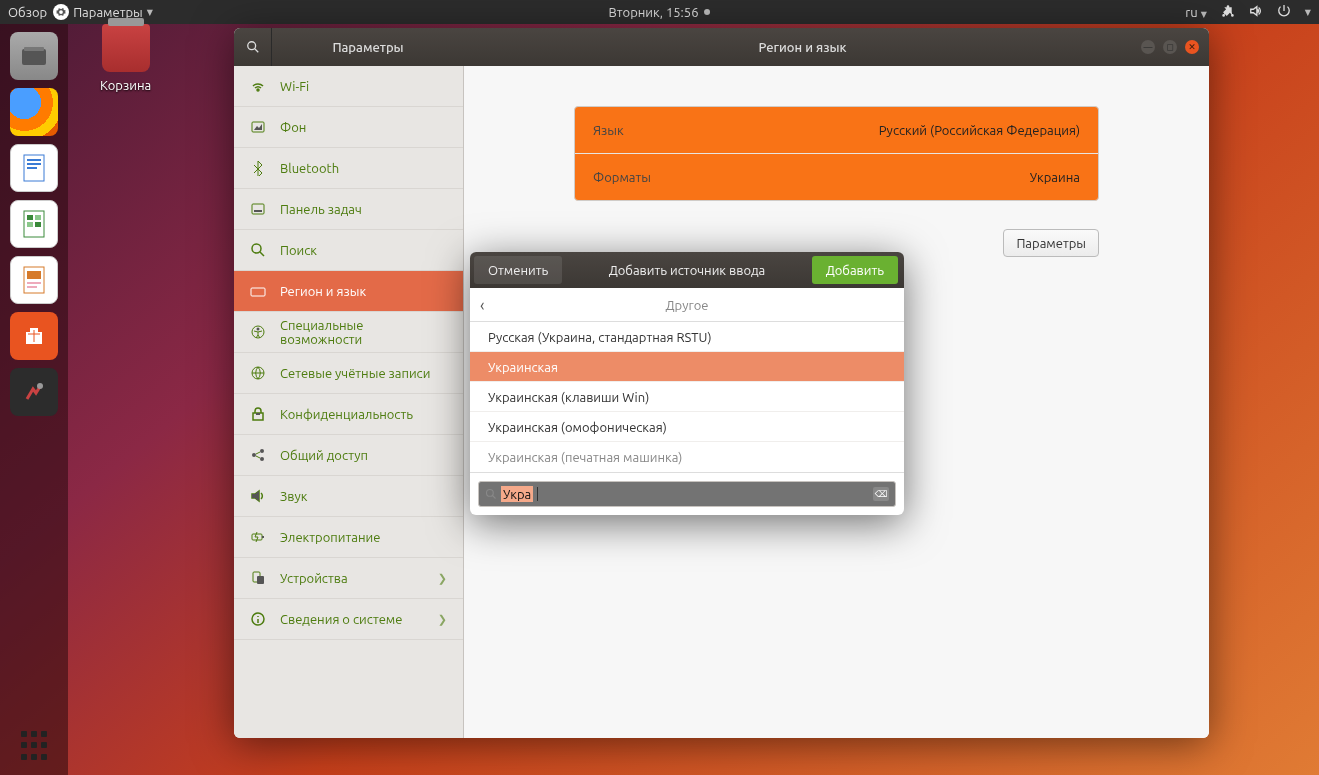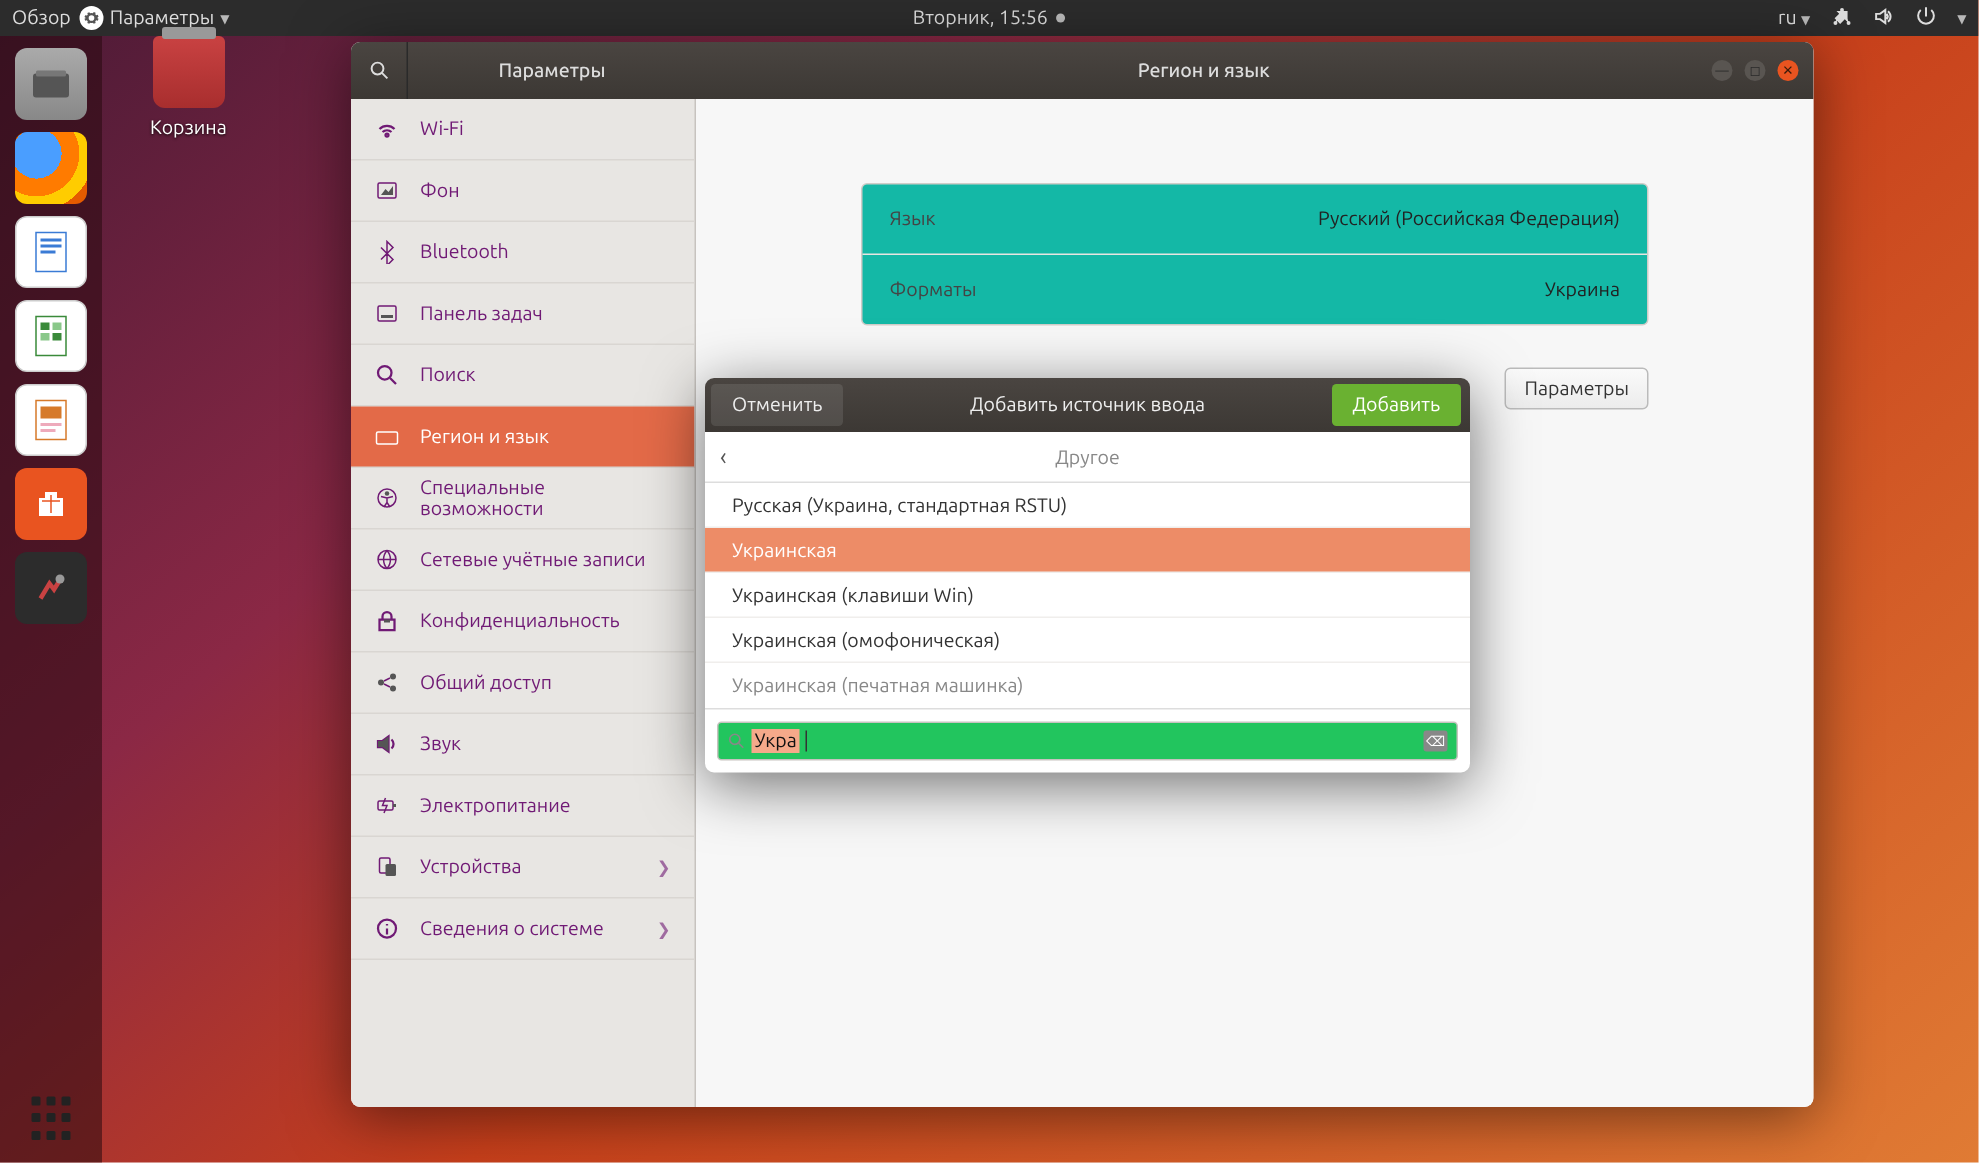--- a/index.html
+++ b/index.html
@@ -36,47 +36,47 @@
 .titlebar .search-btn svg{width:14px;height:14px;fill:#ddd}
 .titlebar .sidebar-title{width:192px;text-align:center;font-weight:500;color:#ddd}
 .titlebar .page-title{flex:1;text-align:center;font-weight:500}
 .titlebar .winbtns{display:flex;gap:8px;padding-right:10px}
 .winbtns span{width:14px;height:14px;border-radius:50%;display:flex;align-items:center;justify-content:center;font-size:9px}
 .winbtns .min{background:#595551;color:#2a2a2a}
 .winbtns .max{background:#595551;color:#2a2a2a}
 .winbtns .close{background:#e95420;color:#3a1a0a}
 .content{display:flex;height:calc(100% - 38px)}
 .sidebar{width:230px;background:#e8e6e3;border-right:1px solid #c7c3bf;overflow-y:auto}
-.sidebar .item{height:41px;display:flex;align-items:center;padding:0 16px;gap:14px;border-bottom:1px solid #d9d6d2;color:#701a75;cursor:pointer}
+.sidebar .item{height:41px;display:flex;align-items:center;padding:0 16px;gap:14px;border-bottom:1px solid #d9d6d2;color:#4d7c0f;cursor:pointer}
 .sidebar .item.sel{background:#e36a48;color:#fff}
 .sidebar .item svg{width:16px;height:16px;fill:#555;flex-shrink:0}
 .sidebar .item.sel svg{fill:#fff}
 .sidebar .item .chev{margin-left:auto;opacity:.6;font-size:11px}
 .main{flex:1;background:#f7f7f7;padding:40px 50px;position:relative}
-.card{background:#14b8a6;border:1px solid #d0ccc8;border-radius:4px;max-width:525px;margin:16px auto}
+.card{background:#f97316;border:1px solid #d0ccc8;border-radius:4px;max-width:525px;margin:0 auto}
 .row{display:flex;align-items:center;justify-content:space-between;padding:16px 18px;border-bottom:1px solid #e8e5e1}
 .row:last-child{border-bottom:0}
 .row .label{color:#444}
 .row .value{color:#222}
 .section-head{max-width:525px;margin:28px auto 6px;display:flex;align-items:center;justify-content:flex-end}
 .btn{background:linear-gradient(#fafafa,#ececec);border:1px solid #bbb;border-radius:4px;padding:6px 12px;color:#333;cursor:pointer}
-.modal{position:absolute;left:470px;top:252px;width:510px;background:#fff;border-radius:6px;box-shadow:0 8px 40px rgba(0,0,0,.55);overflow:hidden}
+.modal{position:absolute;left:470px;top:252px;width:434px;background:#fff;border-radius:6px;box-shadow:0 8px 40px rgba(0,0,0,.55);overflow:hidden}
 .mhead{height:36px;background:linear-gradient(#4a4541,#3c3834);display:flex;align-items:center;color:#eee}
 .mhead .mbtn{height:28px;margin:0 4px;padding:0 14px;border-radius:3px;display:flex;align-items:center;cursor:pointer}
 .mhead .cancel{background:rgba(255,255,255,.1)}
 .mhead .title{flex:1;text-align:center;font-weight:400}
 .mhead .add{background:#6ab131;color:#fff;margin-right:6px}
 .bread{height:34px;border-bottom:1px solid #ddd;display:flex;align-items:center;justify-content:center;color:#888;position:relative}
 .bread .back{position:absolute;left:10px;font-size:16px;color:#555;cursor:pointer}
 .list{max-height:160px;overflow:hidden}
 .list .li{height:30px;display:flex;align-items:center;padding:0 18px;color:#333;border-bottom:1px solid #f0eeec;cursor:pointer}
 .list .li.sel{background:#ed8c67;color:#fff}
 .list .li.cut{border-bottom:0;color:#888}
 .searchbar{border-top:1px solid #ddd;padding:8px;display:flex}
-.searchfield{flex:1;height:26px;border:1px solid #c7c3bf;border-radius:3px;display:flex;align-items:center;padding:0 6px;gap:4px;background:#22c55e}
+.searchfield{flex:1;height:26px;border:1px solid #c7c3bf;border-radius:3px;display:flex;align-items:center;padding:0 6px;gap:4px;background:#737373}
 .searchfield svg{width:12px;height:12px;fill:#888}
 .searchfield .text{background:#f5a98a;padding:1px 2px;color:#111}
 .searchfield .cursor{width:1px;height:14px;background:#333;animation:blink 1s infinite}
 @keyframes blink{50%{opacity:0}}
 .searchfield .clear{margin-left:auto;width:16px;height:14px;background:#888;color:#fff;display:flex;align-items:center;justify-content:center;border-radius:2px;font-size:9px}
 </style>
 </head>
 <body>
 
 <div class="topbar">

